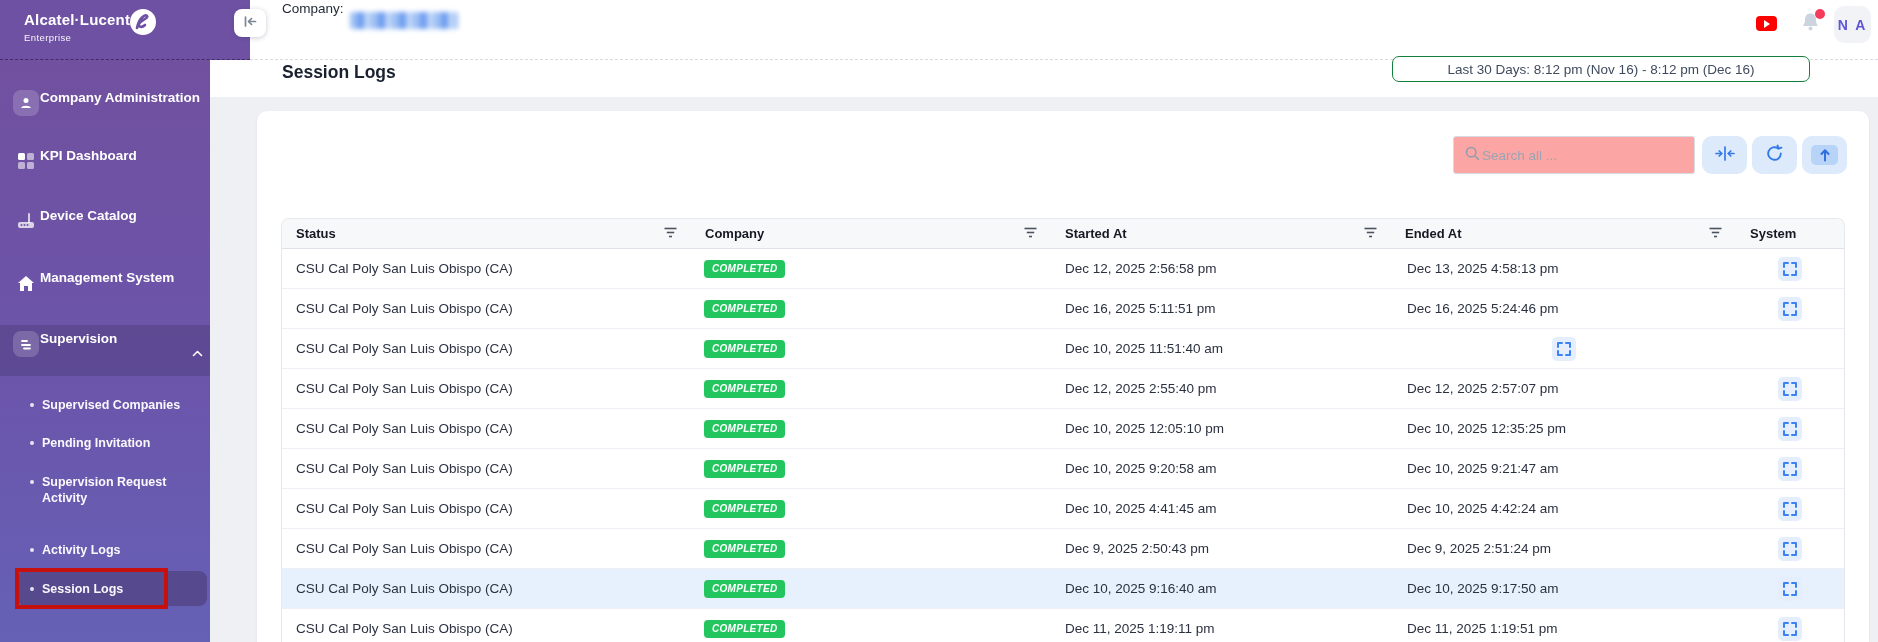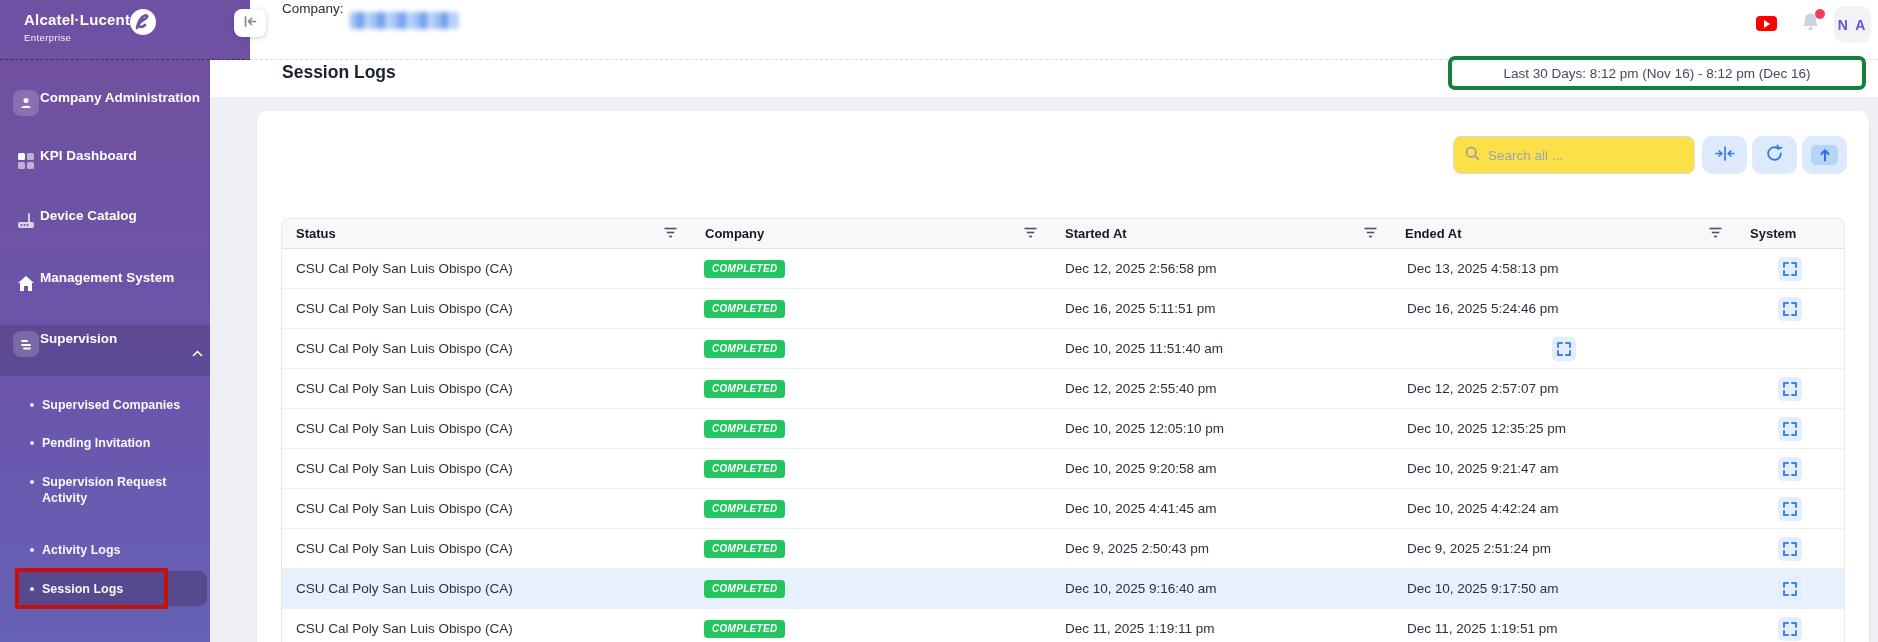--- a/index.html
+++ b/index.html
@@ -50,29 +50,29 @@
     cursor:pointer; line-height:16px; }
   .sub-item::before { content:""; position:absolute; left:-12px; top:6px; width:4px; height:4px;
     border-radius:50%; background:rgba(255,255,255,.85); }
   .sub3 { width:125px; }
   .active-pill { position:absolute; left:17px; top:511px; width:190px; height:35px; border-radius:8px; background:#56498e; }
   .red-annotation { position:absolute; left:15px; top:508px; width:153px; height:41px; border:4px solid #c6100e; z-index:3;}
 
   
   .titlebar { left:210px; top:60px; width:1668px; height:37px; background:#fff; }
   .page-title { left:282px; top:62px; font-size:17.5px; font-weight:700; color:#1a2230; z-index:6;}
-  .daterange { left:1448px; top:56px; width:418px; height:34px; background:#fff; border:4px solid #15803d;
+  .daterange { left:1392px; top:56px; width:418px; height:26px; background:#fff; border:1px solid #15803d;
     border-radius:7px; display:flex; align-items:center; justify-content:center;
     font-size:13.5px; color:#3f4b5e; cursor:pointer; z-index:6;}
 
   
   .card { left:257px; top:111px; width:1612px; height:531px; background:#fff; border-radius:10px 10px 0 0;
     box-shadow:0 1px 3px rgba(20,30,60,.07); }
-  .search-box { left:1453px; top:136px; width:242px; height:38px; background:#fde047; border:1px solid #d6dbe2;
-    border-radius:8px; display:flex; align-items:center; padding:0 11px; gap:8px; }
+  .search-box { left:1453px; top:136px; width:242px; height:38px; background:#fca5a5; border:1px solid #d6dbe2;
+    border-radius:3px; display:flex; align-items:center; padding:0 11px; gap:2px; }
   .search-box input { border:none; outline:none; font-size:13.5px; color:#3c4654; width:100%;
     font-family:"Liberation Sans",sans-serif; background:transparent;}
   .search-box input::placeholder { color:#9aa4b2; }
   .tool-btn { position:absolute; top:136px; width:45px; height:38px; background:#dceafc; border:none;
     border-radius:10px; display:flex; align-items:center; justify-content:center; cursor:pointer; }
   .btn-collapse-cols { left:1702px; } .btn-refresh { left:1752px; } .btn-export { left:1802px; }
   .export-inner { width:27px; height:20px; background:#b7d3f7; border-radius:5px;
     display:flex; align-items:center; justify-content:center; }
 
   

